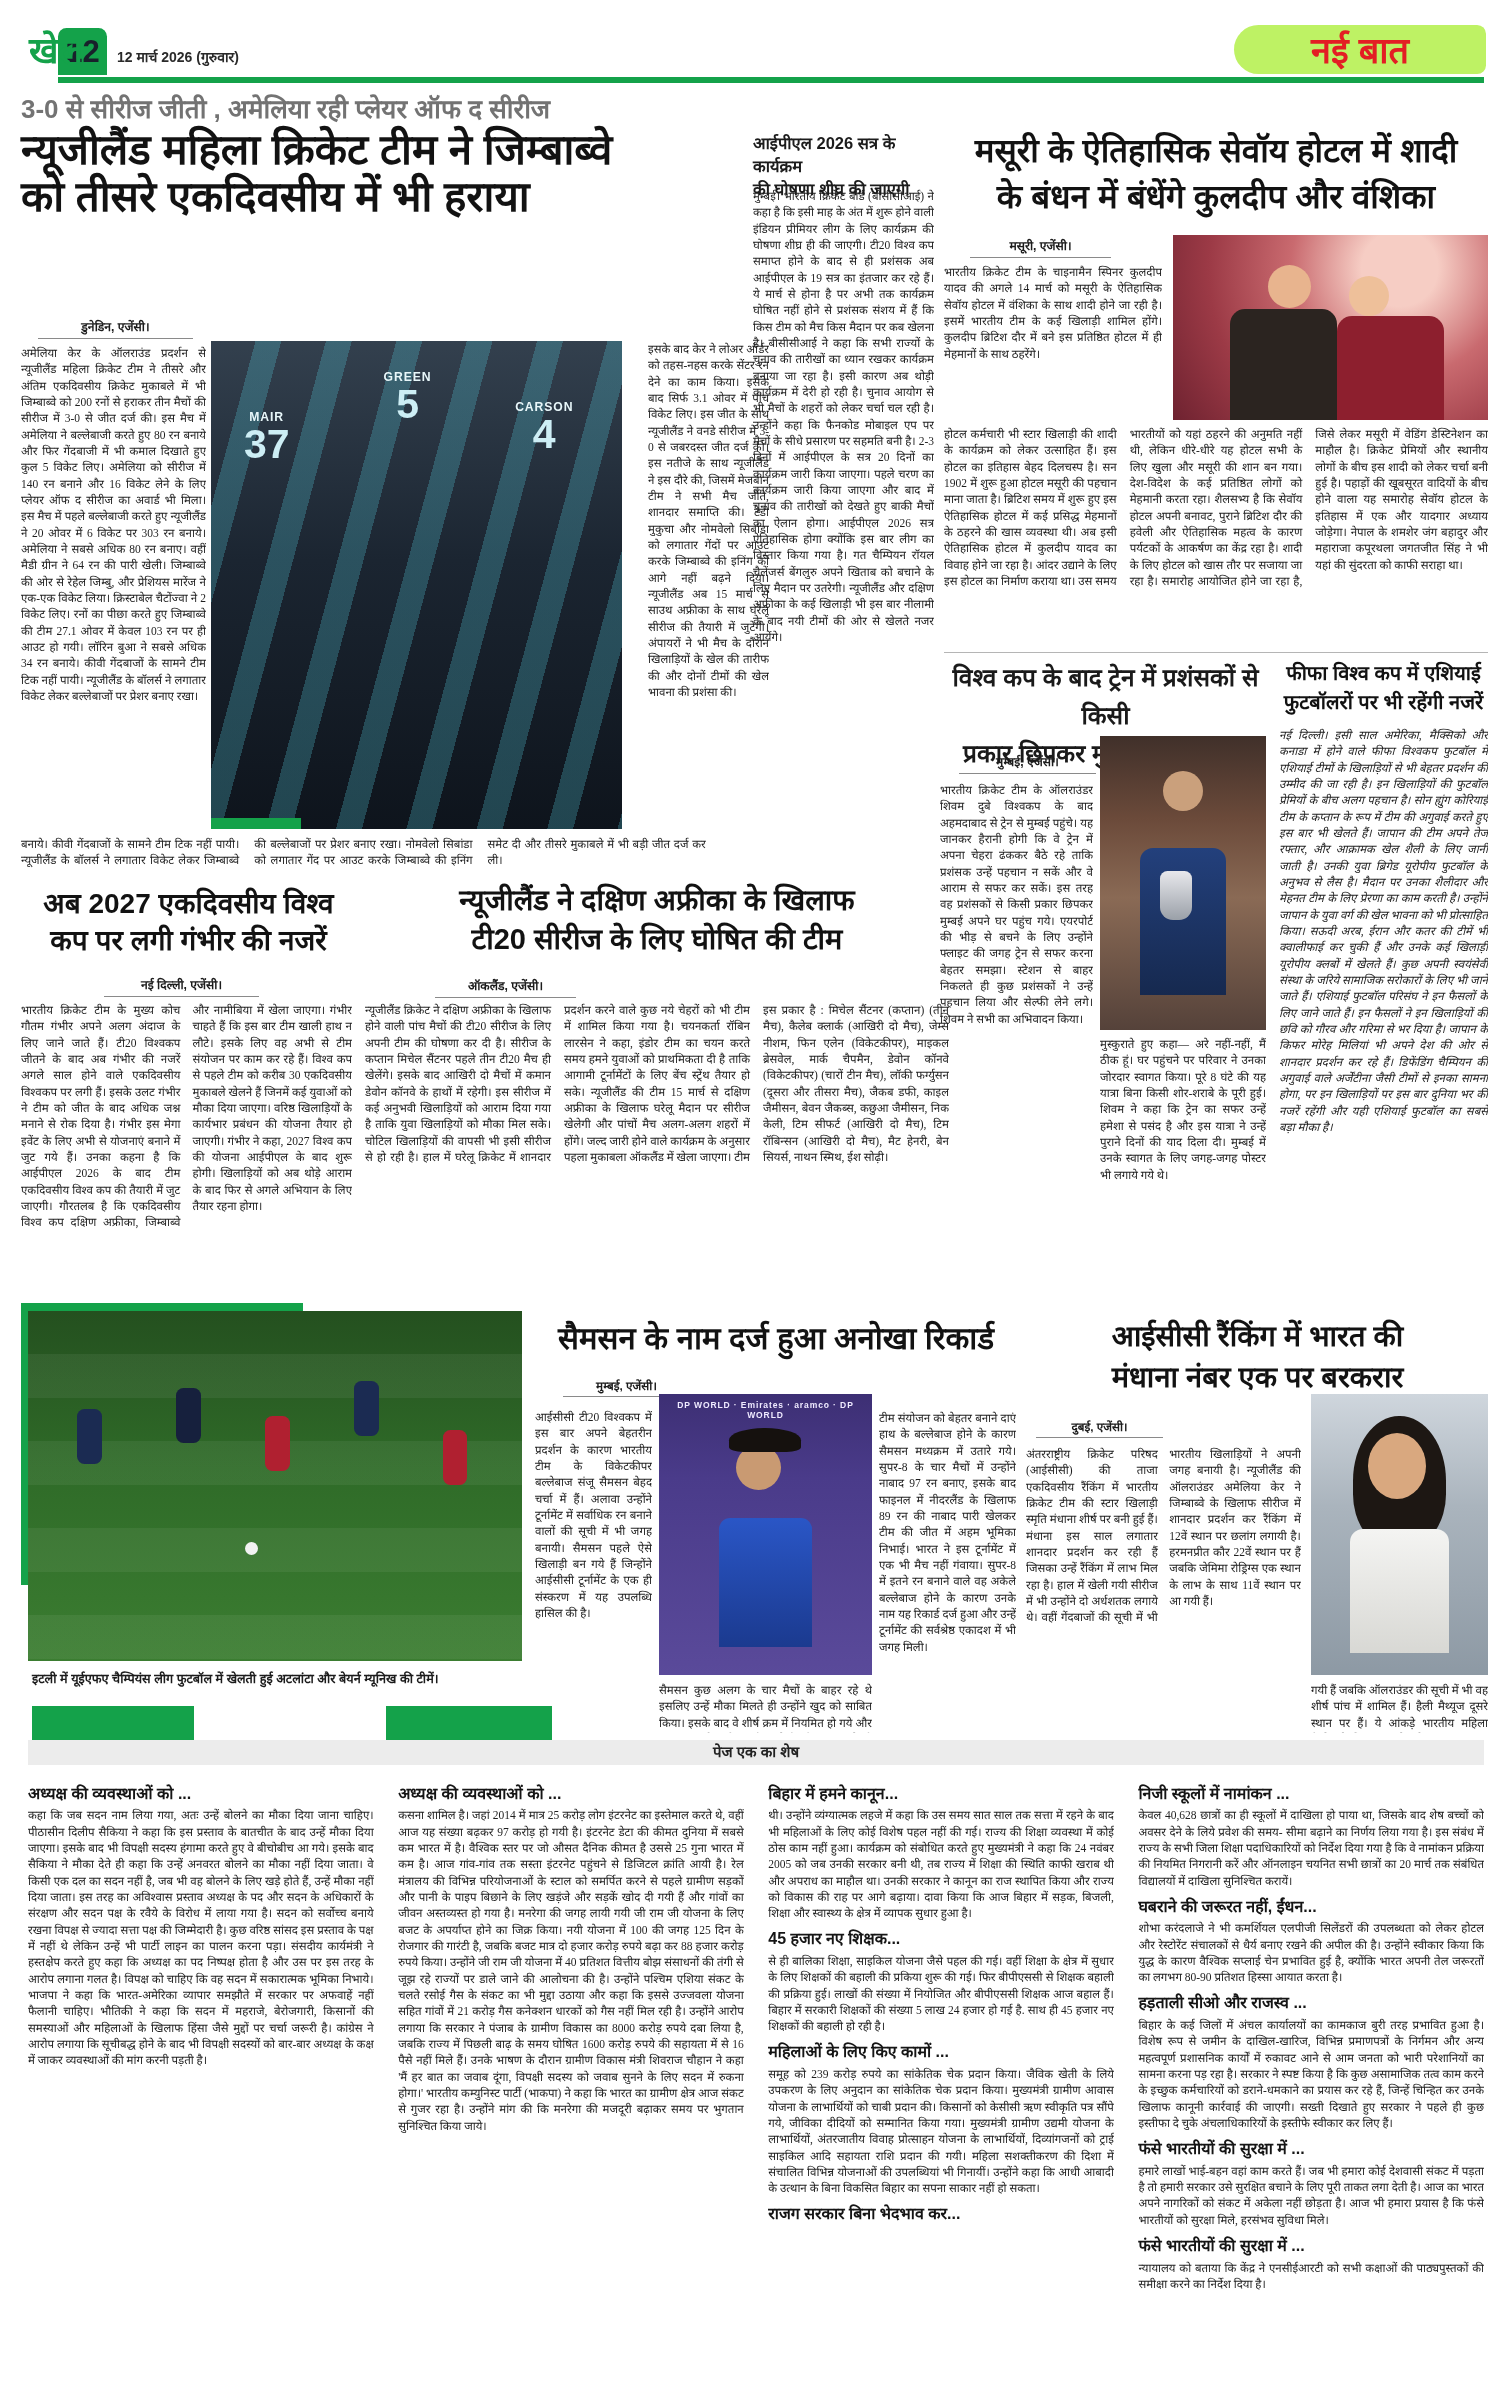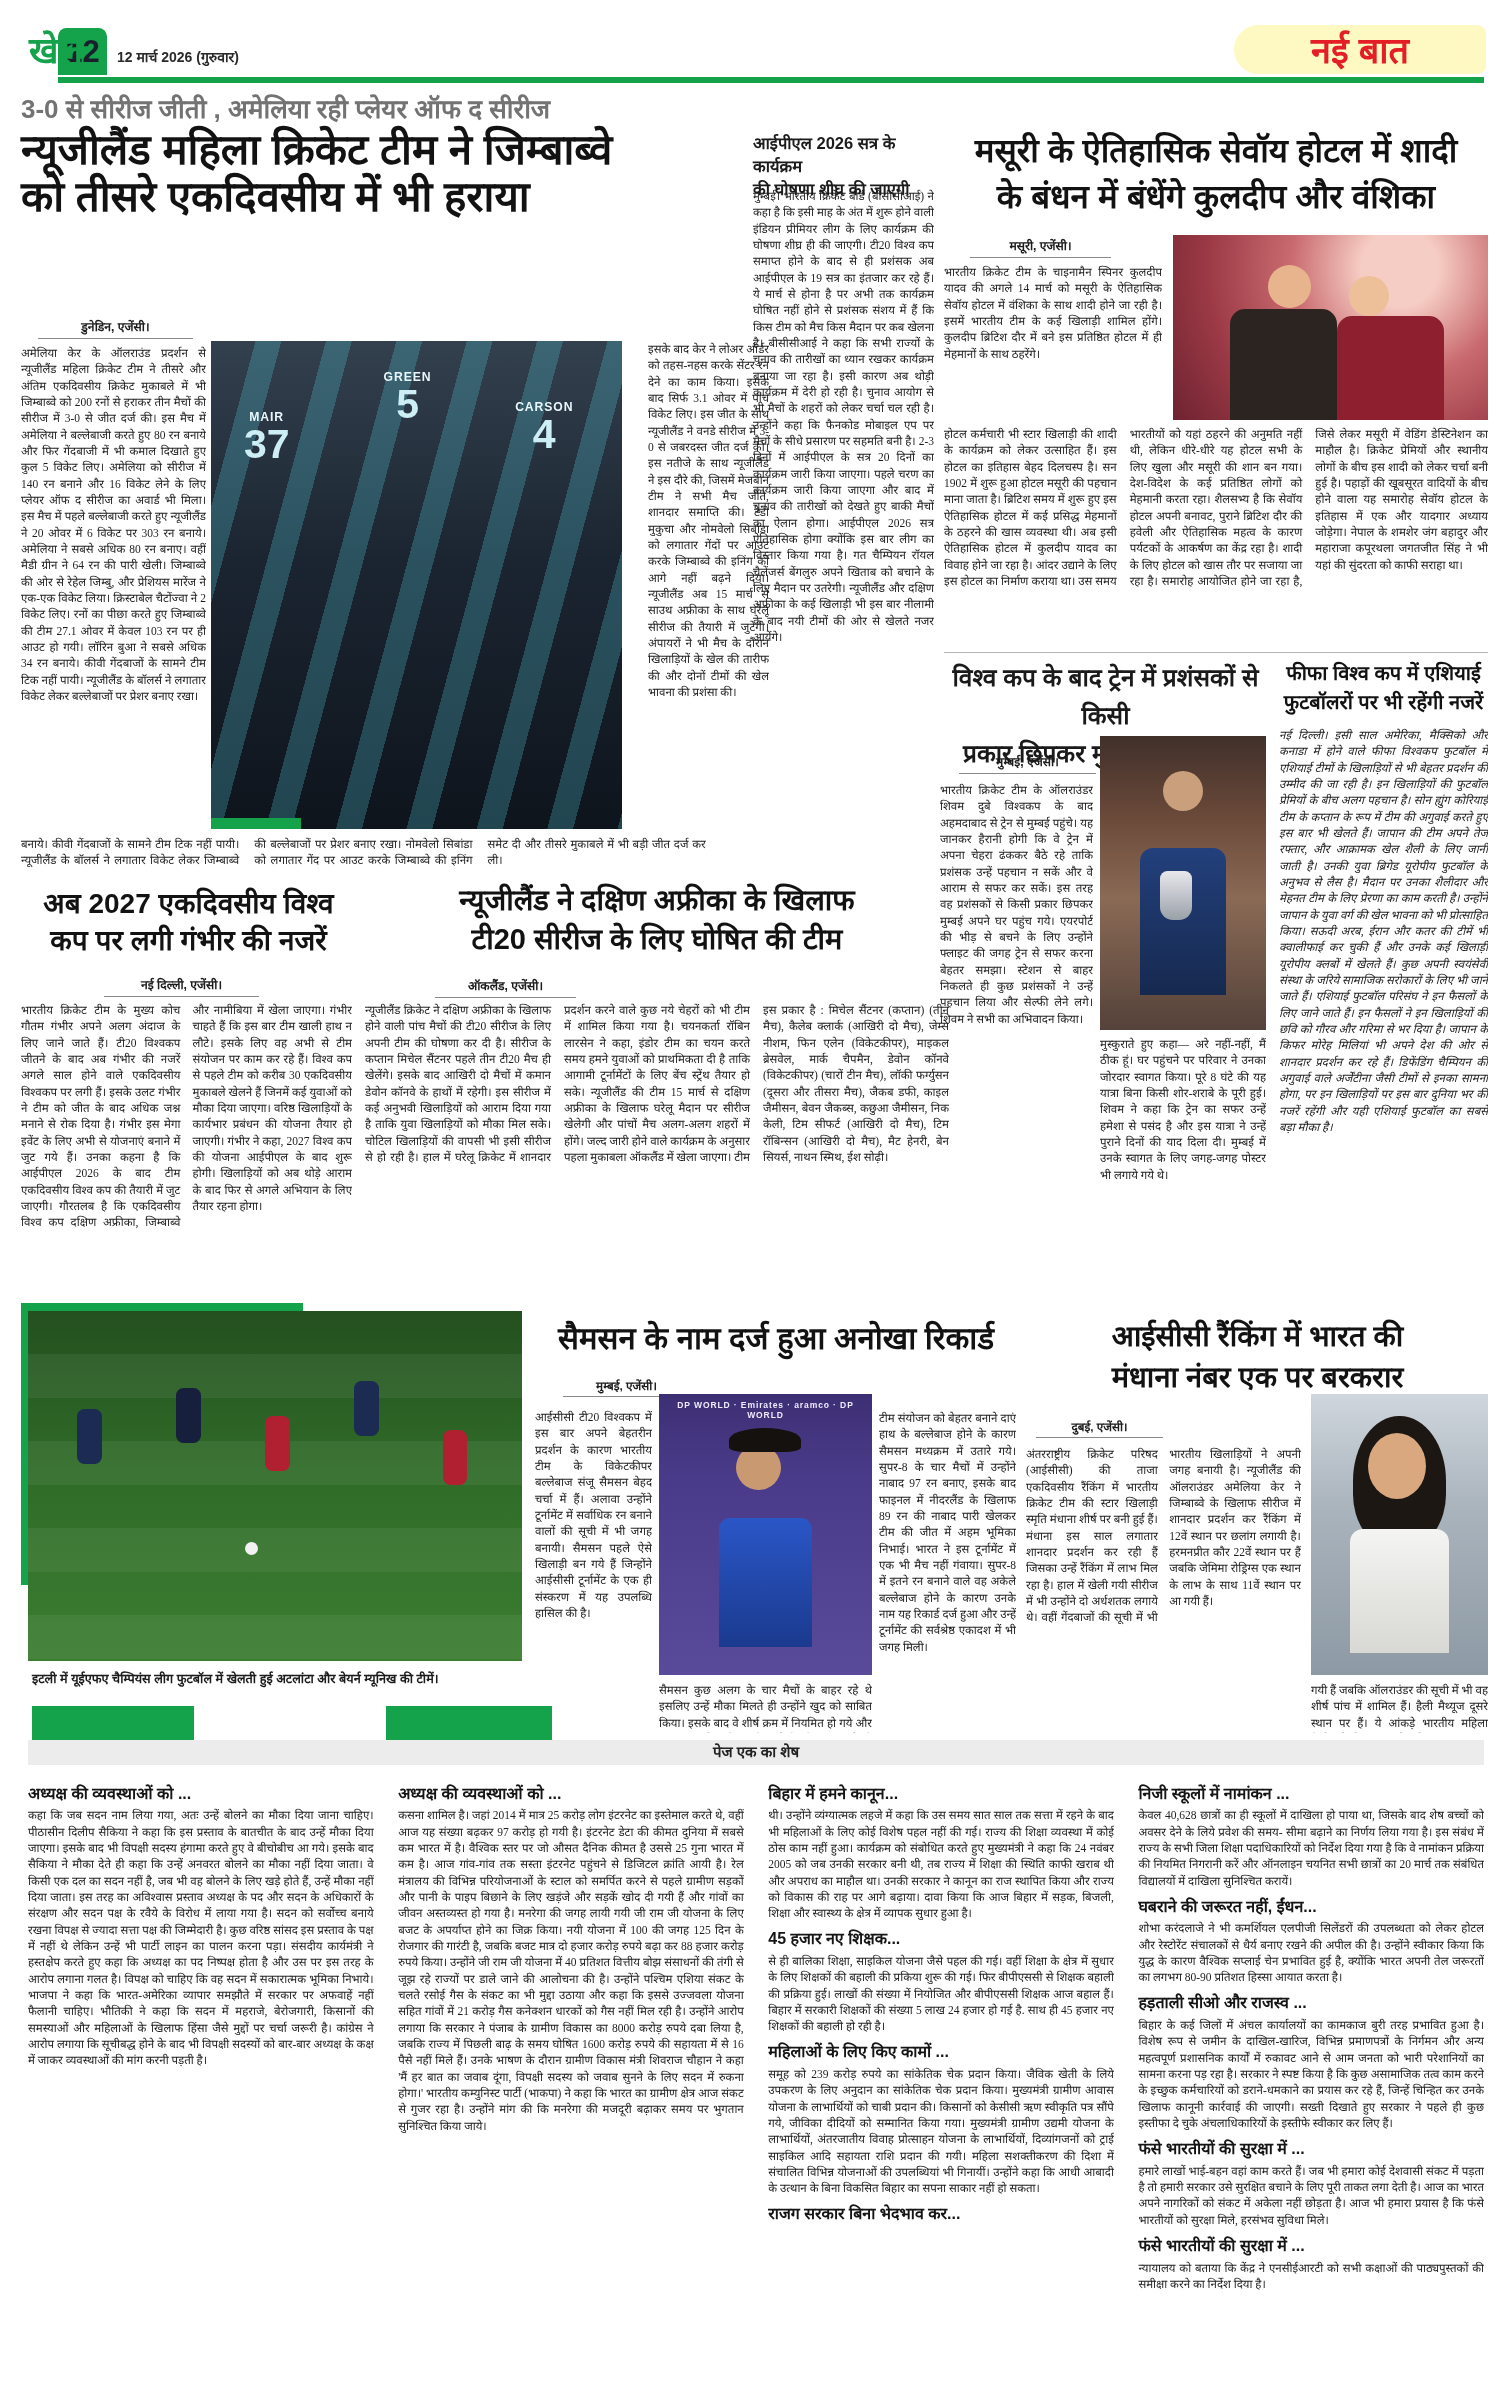--- a/index.html
+++ b/index.html
@@ -8,21 +8,21 @@
   .abs{position:absolute;}
   .just{text-align:justify;overflow:hidden;}
   .body-txt{font-family:"Liberation Serif",serif;font-size:11.5px;line-height:1.42;color:#1e1e1e;}
   .byline{font-weight:700;font-size:12.2px;text-align:center;border-bottom:0.9px solid #8a8a8a;padding-bottom:2.8px;}
   .hl{font-weight:800;color:#121212;}
   
   .pgbox{left:58px;top:28px;width:49px;height:47px;background:#14a24a;border-radius:8.5px 8.5px 0 0;
          display:flex;align-items:center;justify-content:center;font-size:31px;font-weight:800;color:#18212b;}
   .pgdate{left:117px;top:47px;font-size:14px;font-weight:700;color:#2a2a2a;}
   .section-ttl{left:0;right:0;top:24.5px;text-align:left;color:#14a24a;font-size:36px;font-weight:800;padding-left:29px;}
-  .masthead{right:26px;top:24.5px;width:252px;height:49px;background:#fef9c3;border-radius:26px 9.4px 9.4px 26px;
+  .masthead{right:26px;top:24.5px;width:252px;height:49px;background:#bef264;border-radius:26px 9.4px 9.4px 26px;
             display:flex;align-items:center;justify-content:center;color:#e31e24;font-size:36px;font-weight:800;}
   .toprule{left:58px;top:77px;width:1426px;height:5.6px;background:#14a24a;}
   
   .kicker{left:21px;top:90px;font-size:26px;font-weight:700;color:#737373;}
   .lead-h1{left:21px;top:126px;font-size:42px;line-height:1.13;}
   .lead-byline{left:38px;top:318px;width:155px;}
   .lead-col{top:345px;height:478px;}
   .photo{overflow:hidden;position:absolute;}
   .lead-photo{left:211px;top:341px;width:411px;height:488px;background:linear-gradient(180deg,#33404e 0%,#1b2531 45%,#0e141c 100%);}
   .lead-photo .stripes{position:absolute;inset:0;background:repeating-linear-gradient(105deg,transparent 0 43px,rgba(84,197,214,.28) 43px 68px);}

